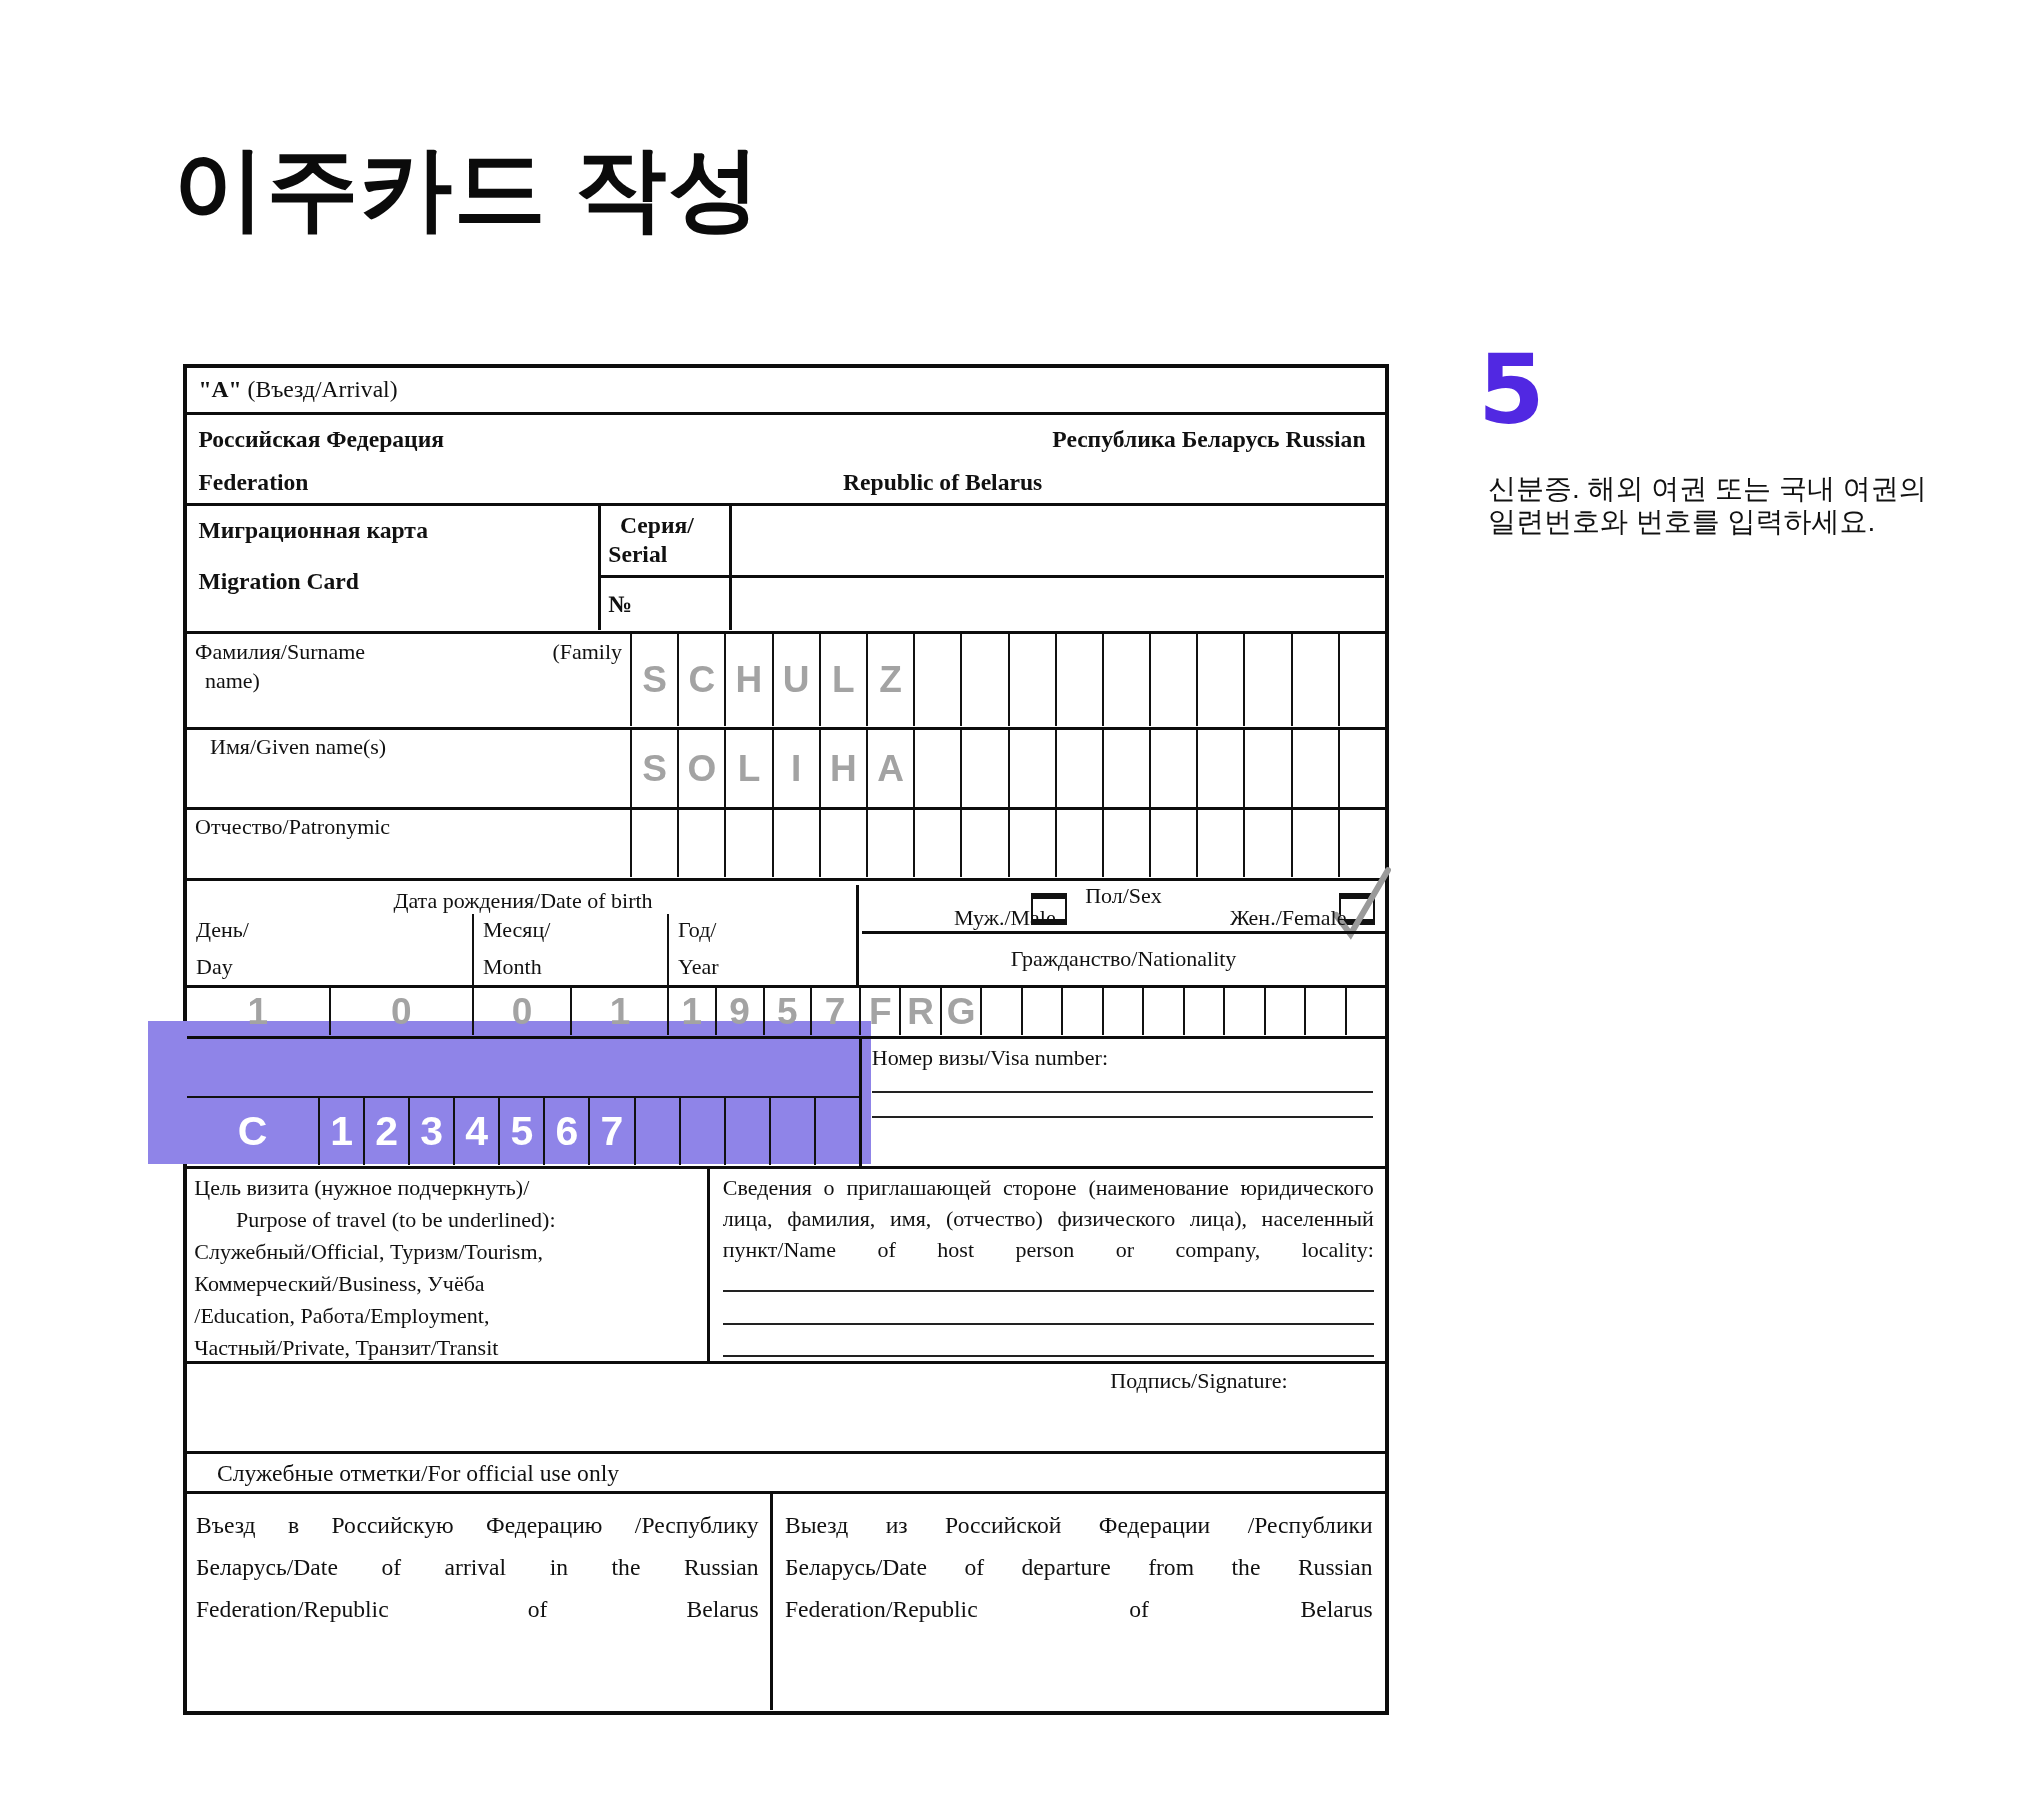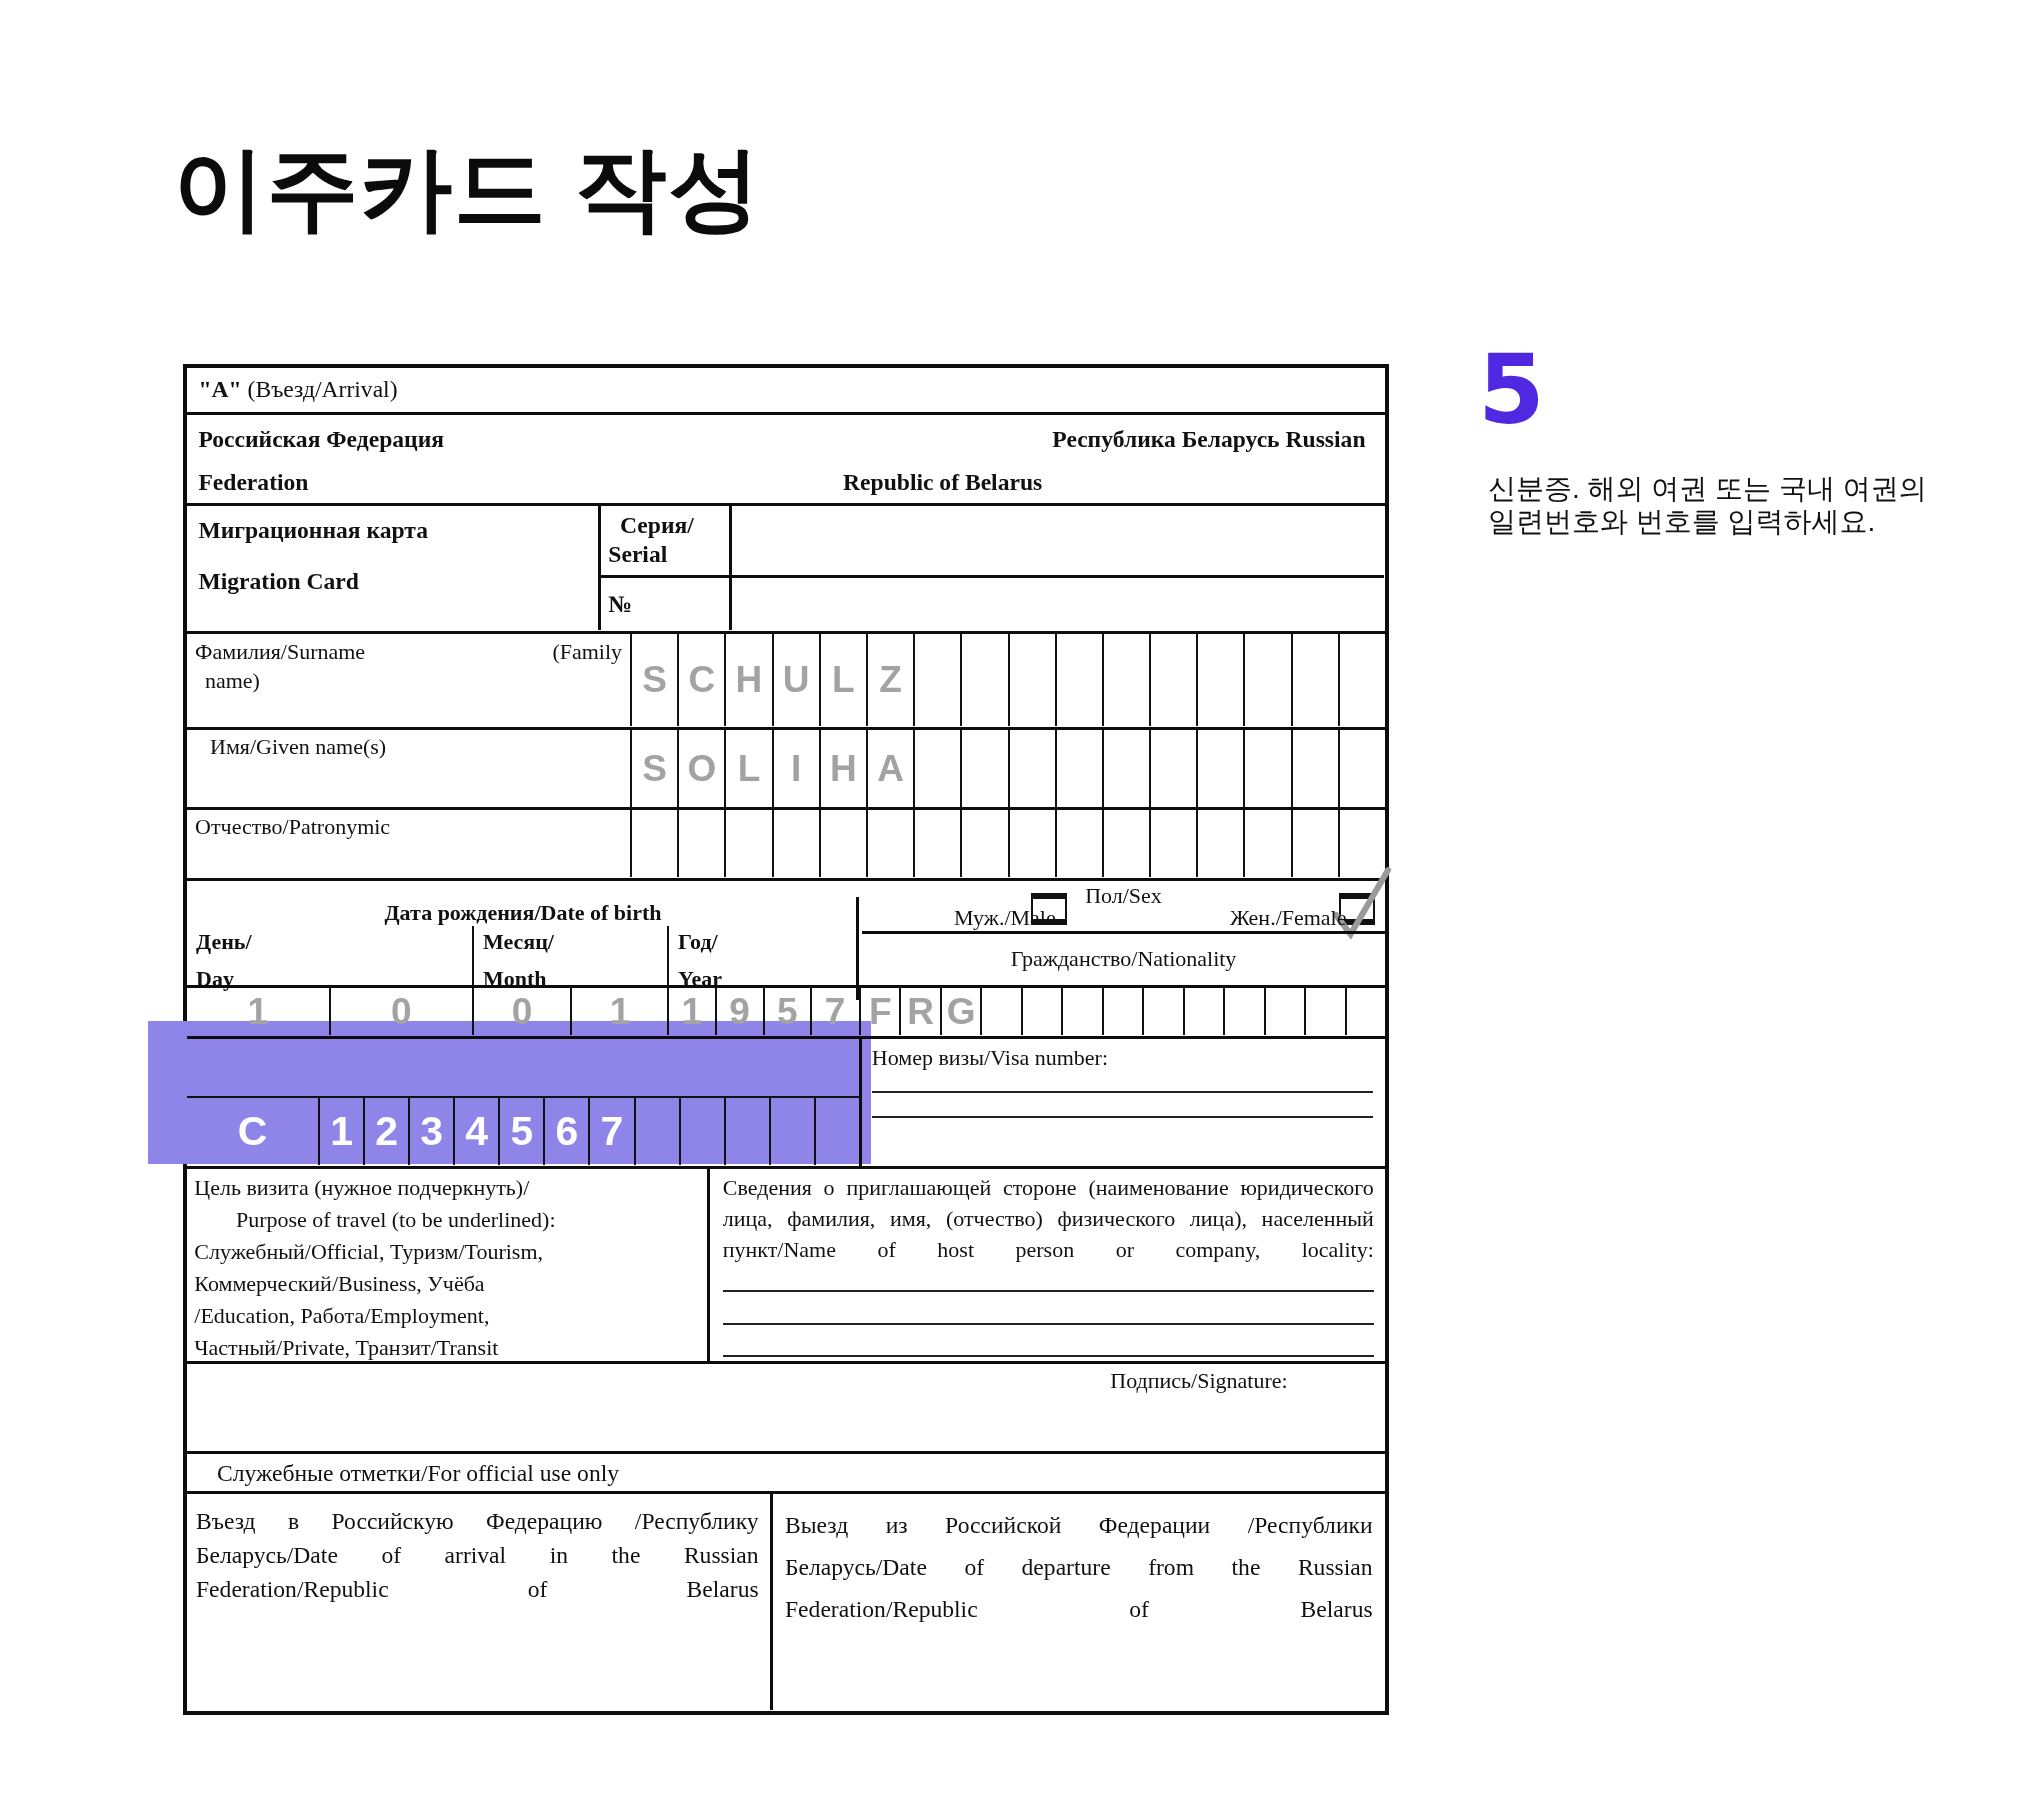--- a/index.html
+++ b/index.html
@@ -164,21 +164,21 @@
         <div class="cell"></div>
         <div class="cell"></div>
         <div class="cell"></div>
         <div class="cell"></div>
         <div class="cell"></div>
         <div class="cell"></div>
       </div>
   </div>
 
   <div class="row bt" style="top:510px;height:107px;">
-    <div class="abs" style="left:0;top:16px;width:672px;height:103px;border-right:3.3px solid #0d0d0d;font-weight:bold;">
+    <div class="abs" style="left:0;top:4px;width:672px;height:103px;border-right:3.3px solid #0d0d0d;">
       <div class="abs lbl" style="left:0;top:2.4px;width:672px;text-align:center;">Дата рождения/Date of birth</div>
       <div class="abs" style="left:0;top:29px;width:285px;height:74px;">
         <div class="abs lbl" style="left:9px;top:2.4px;">День/</div>
         <div class="abs lbl" style="left:9px;top:39px;">Day</div>
       </div>
       <div class="abs" style="left:285px;top:29px;width:196px;height:74px;border-left:2px solid #111;">
         <div class="abs lbl" style="left:9px;top:2.4px;">Месяц/</div>
         <div class="abs lbl" style="left:9px;top:39px;">Month</div>
       </div>
       <div class="abs" style="left:480px;top:29px;width:191px;height:74px;border-left:2px solid #111;">
@@ -280,18 +280,18 @@
     <div class="abs" style="left:826px;top:0;width:372px;height:86px;">
       <div class="abs lbl" style="left:0;top:3.3px;width:372px;text-align:center;">Подпись/Signature:</div>
     </div>
   </div>
 
   <div class="row bt" style="top:1083px;height:41px;">
     <div class="abs big" style="left:0;top:4.1px;width:1198px;text-align:left;margin-left:30px;">Служебные отметки/For official use only</div>
   </div>
 
   <div class="row bt" style="top:1123px;height:220px;">
-    <div class="abs big just" style="left:0;top:0;width:586px;height:216px;border-right:3.3px solid #0d0d0d;padding:9.8px 11.4px 0 9px;line-height:34px;">Въезд в Российскую Федерацию /Республику Беларусь/Date of arrival in the Russian Federation/Republic of Belarus</div>
+    <div class="abs big just" style="left:0;top:0;width:586px;height:216px;border-right:3.3px solid #0d0d0d;padding:9.8px 11.4px 0 9px;line-height:42px;">Въезд в Российскую Федерацию /Республику Беларусь/Date of arrival in the Russian Federation/Republic of Belarus</div>
     <div class="abs big just" style="left:589px;top:0;width:608px;height:216px;padding:9.8px 11.4px 0 9px;line-height:42px;">Выезд из Российской Федерации /Республики Беларусь/Date of departure from the Russian Federation/Republic of Belarus</div>
   </div>
 
 </div>
 
 
 </body></html>

